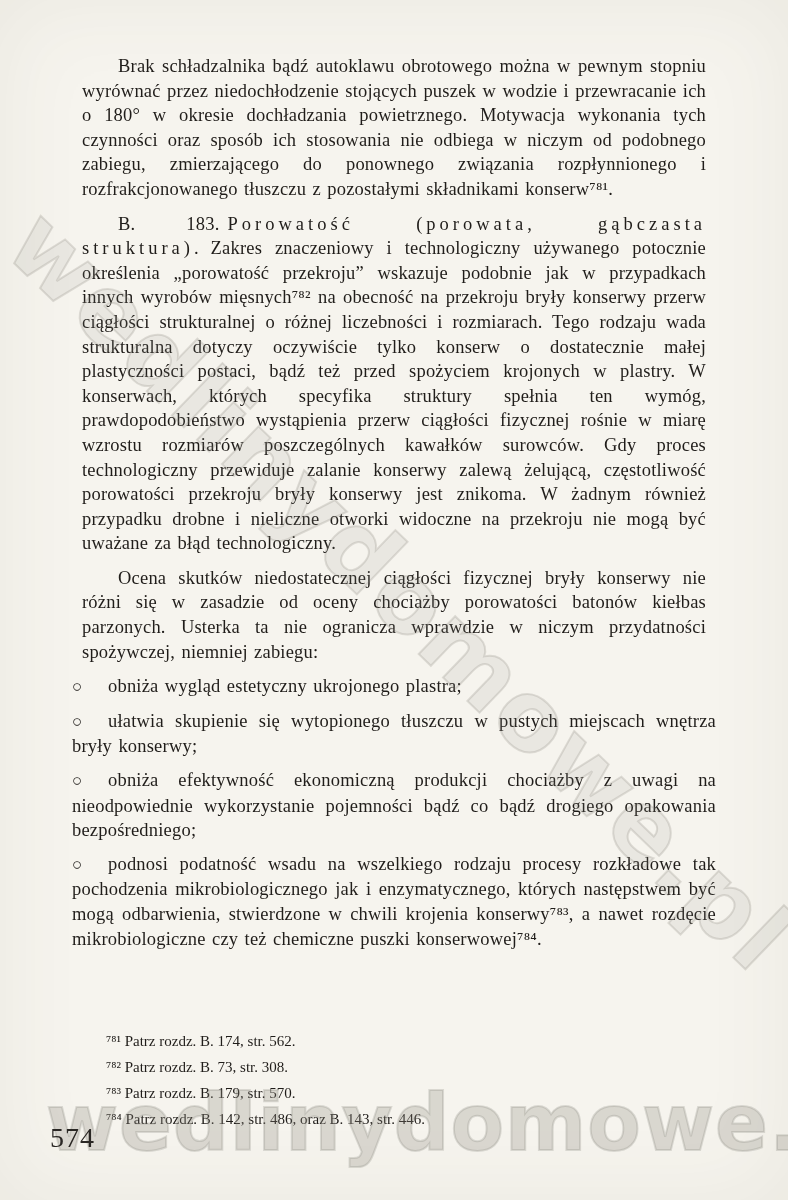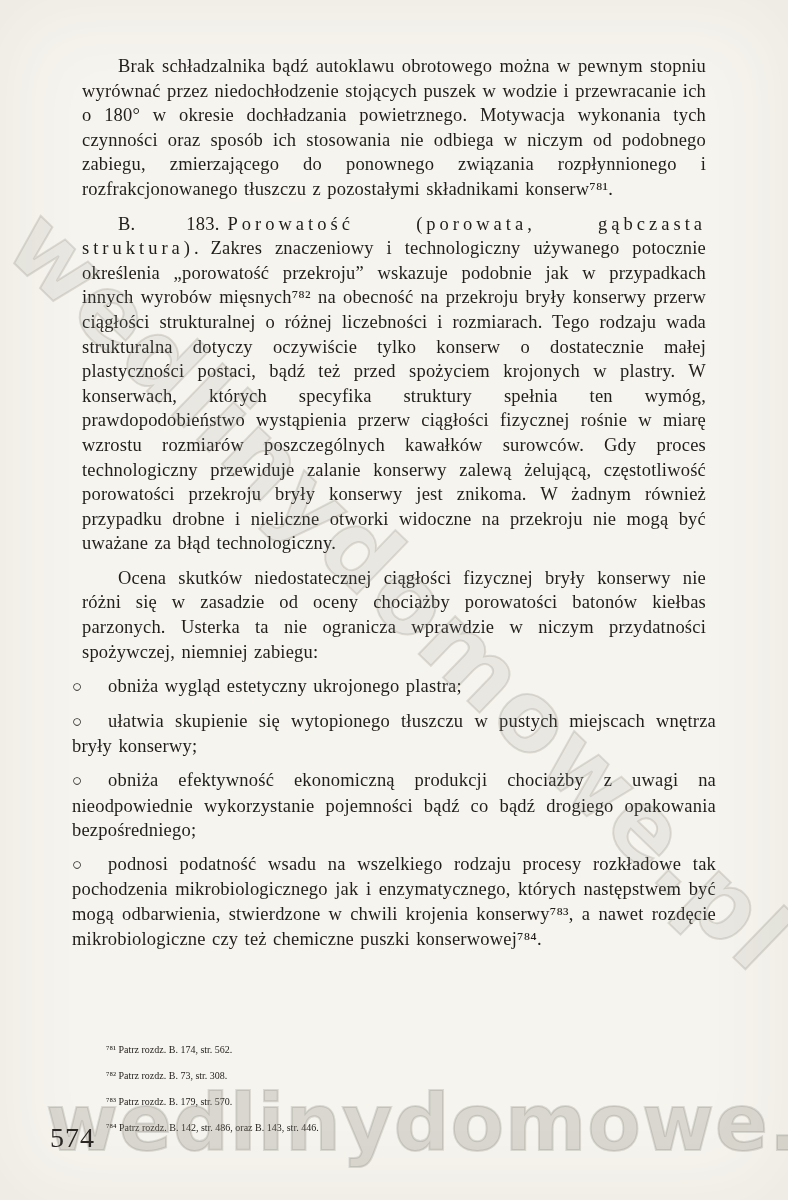--- a/index.html
+++ b/index.html
@@ -52,23 +52,23 @@
     margin: 9px 0;
     text-align: justify;
   }
   .bullet-glyph {
     display: inline-block;
     width: 36px;
     font-size: 17px;
     vertical-align: baseline;
   }
   .footnotes {
-    margin-top: 23px;
+    margin-top: 14px;
     padding-left: 34px;
-    font-size: 10px;
+    font-size: 15px;
     line-height: 26px;
   }
   .footnote {
     margin: 0;
   }
   .page-number {
     position: absolute;
     left: 50px;
     top: 1122px;
     font-size: 28px;

